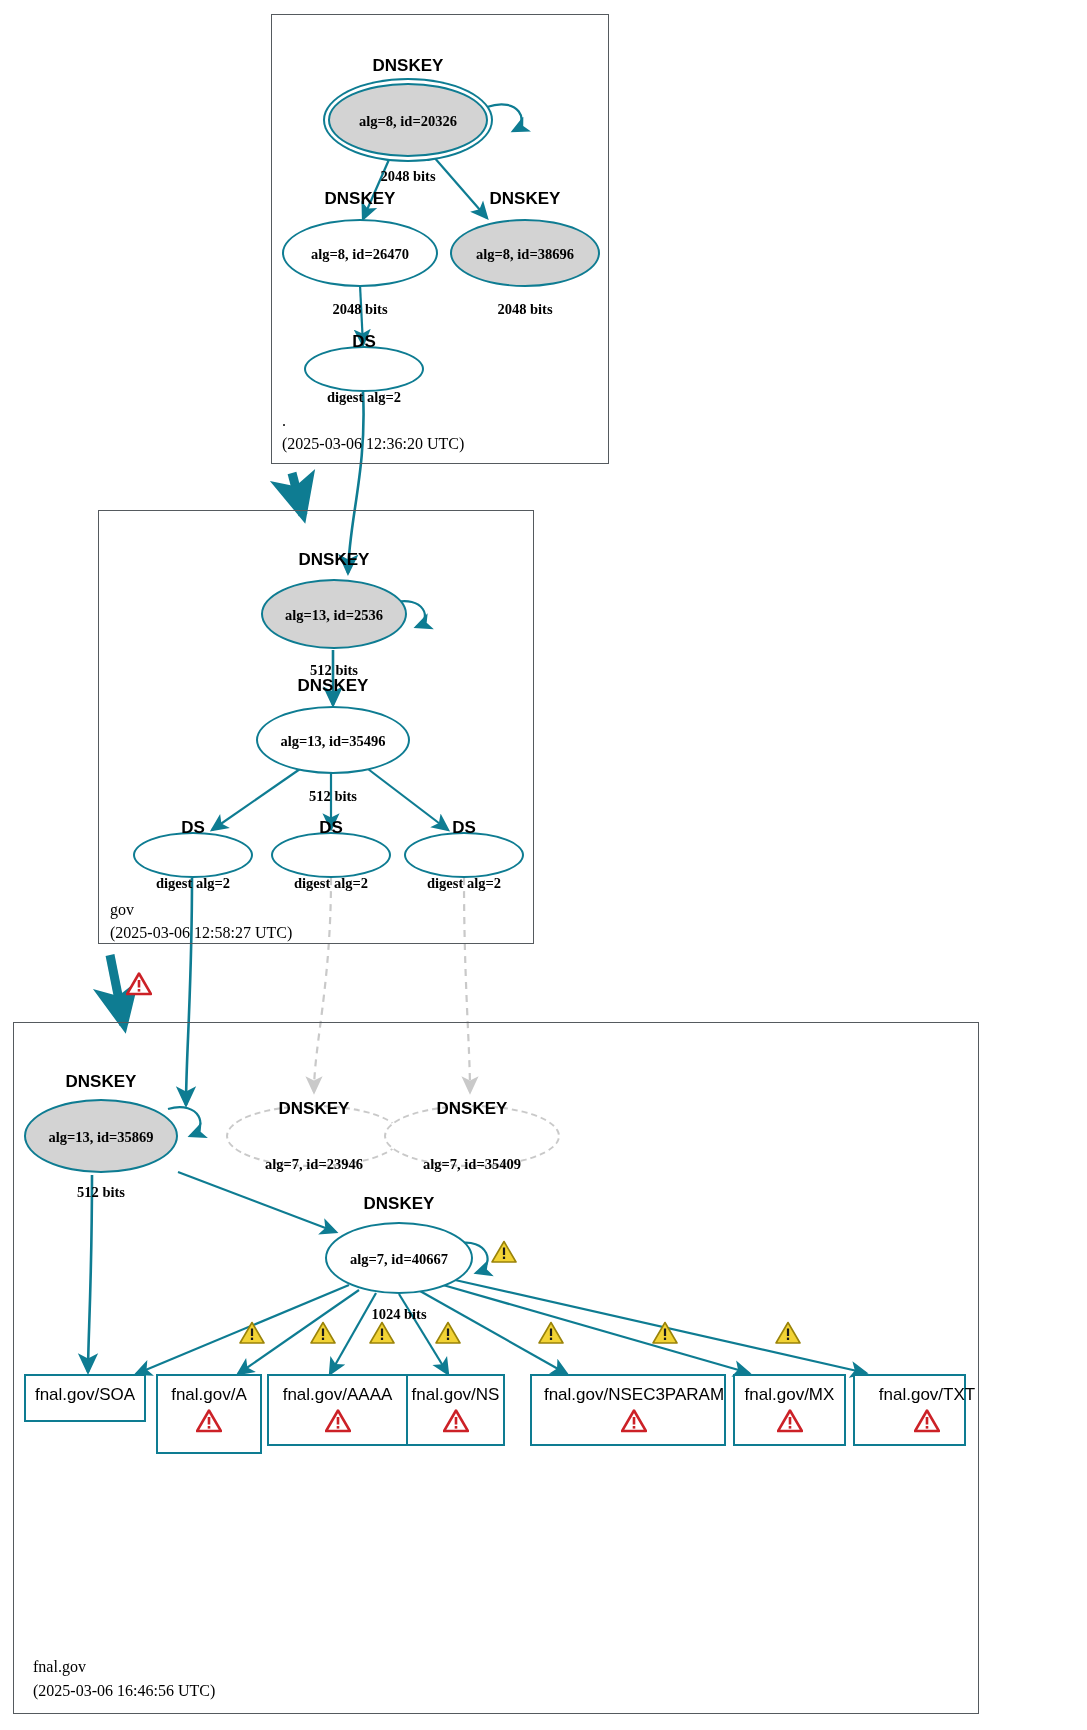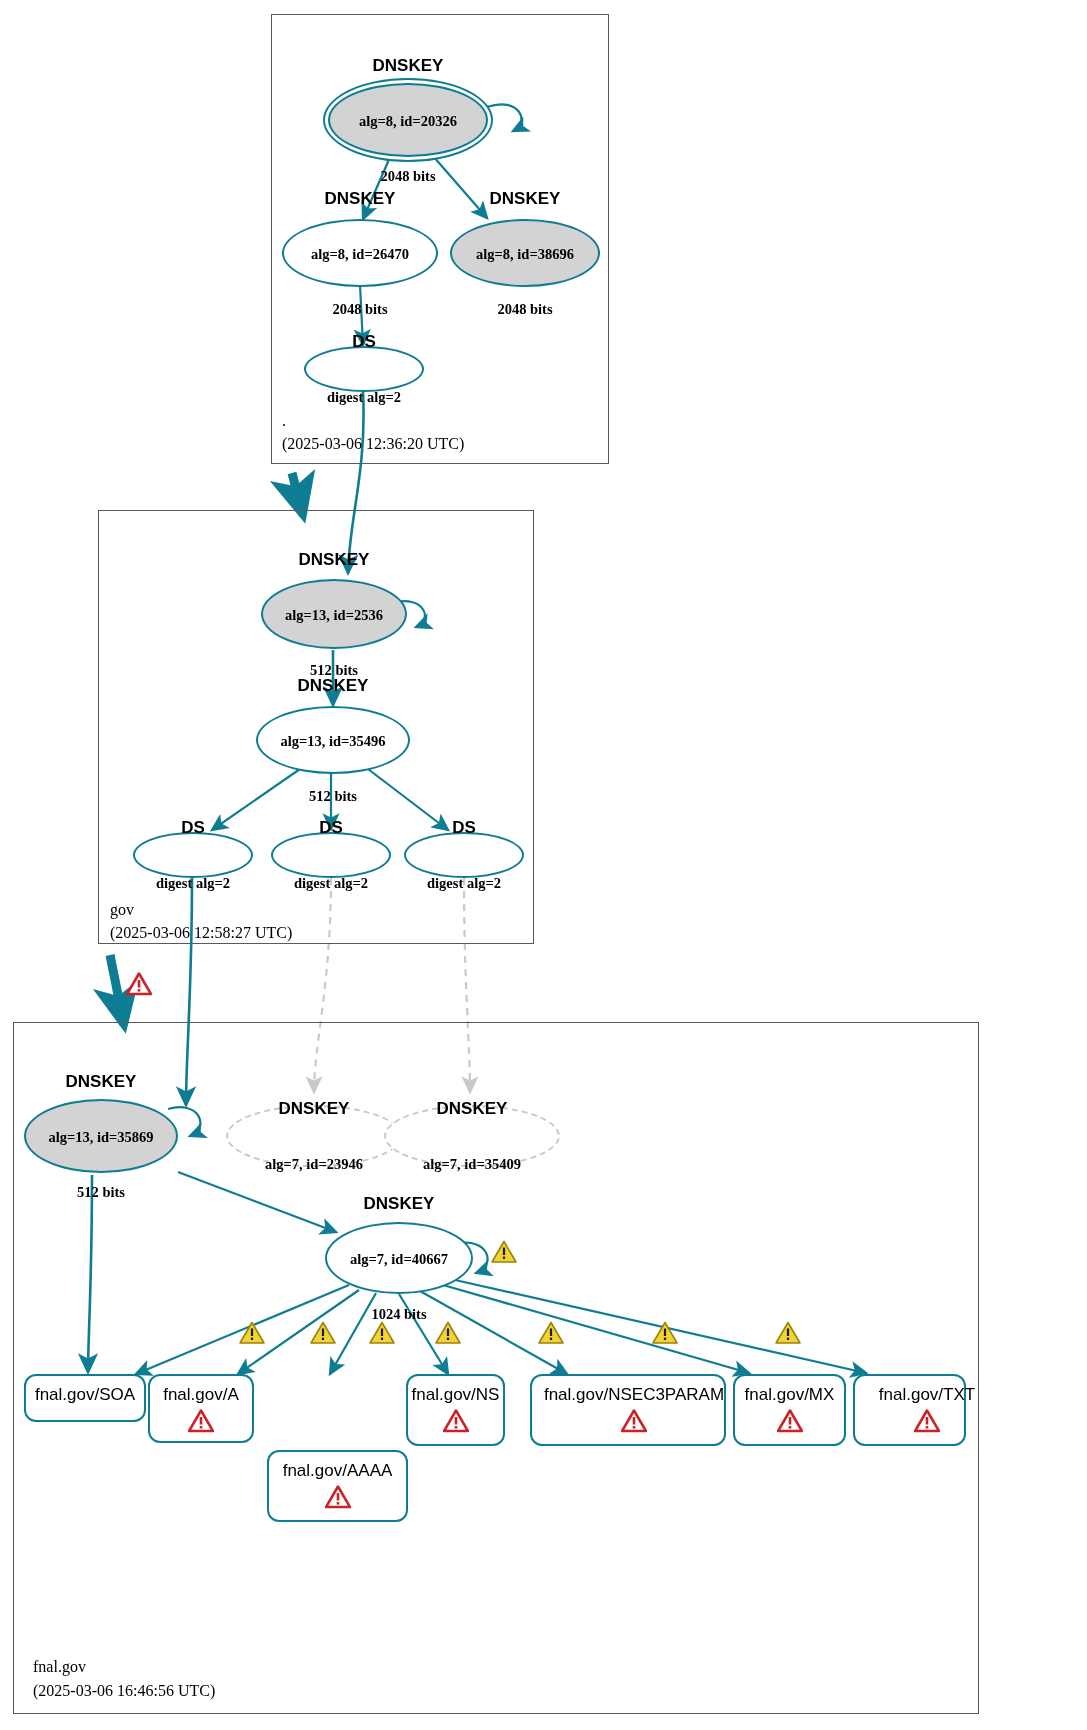--- a/index.html
+++ b/index.html
@@ -19,21 +19,21 @@
   .node{position:absolute;display:flex;align-items:center;justify-content:center;box-sizing:border-box;font-weight:bold;}
   .ell{border-radius:50%;border:2px solid #0e7c92;background:#ffffff;}
   .ell.filled{background:#d3d3d3;}
   .ell.dashed{border:2px dashed #c9c9c9;background:#ffffff;}
   .ell.dbl{box-shadow:0 0 0 3px #ffffff, 0 0 0 5px #0e7c92;}
   .ntext{text-align:center;line-height:1.12;pointer-events:none;}
   .t1{font-family:"Liberation Sans", sans-serif;font-size:17px;color:#000;}
   .t2{font-family:"Liberation Serif", serif;font-size:14.5px;color:#000;margin-top:38px;}
 
   
-  .rrset{position:absolute;border:2px solid #0e7c92;border-radius:12px;background:#fff;
+  .rrset{position:absolute;border:2px solid #0e7c92;border-radius:0;background:#fff;
          display:flex;flex-direction:column;align-items:center;justify-content:flex-start;
          padding-top:9px;box-sizing:border-box;}
   .rrset .lab{font-family:"Liberation Sans", sans-serif;font-size:17px;color:#000;white-space:nowrap;}
 
   
   .warn{position:absolute;width:26px;height:24px;}
   .err{width:26px;height:24px;margin-top:4px;}
 </style>
 </head>
 <body>
@@ -279,30 +279,30 @@
         <path d="M13,1.5 L25,22 L1,22 Z" fill="#f2d335" stroke="#9a8309" stroke-width="1.6" stroke-linejoin="round"></path>
         <rect x="11.9" y="7.5" width="2.2" height="7.5" fill="#1a1a1a"></rect>
         <rect x="11.9" y="16.6" width="2.2" height="2.4" fill="#1a1a1a"></rect>
       </svg>
   </div>
 
   <div class="rrset" style="left:24px;top:1374px;width:122px;height:48px;">
     <div class="lab">fnal.gov/SOA</div>
   </div>
 
-  <div class="rrset" style="left:148px;top:1374px;width:106px;height:69px;">
+  <div class="rrset" style="left:156px;top:1374px;width:106px;height:80px;">
     <div class="lab">fnal.gov/A</div>
     <svg class="err" viewBox="0 0 26 24">
         <path d="M13,1.5 L25,22 L1,22 Z" fill="#ffffff" stroke="#cc2127" stroke-width="2.6" stroke-linejoin="round"></path>
         <rect x="11.7" y="8" width="2.6" height="7.5" fill="#cc2127"></rect>
         <rect x="11.7" y="17" width="2.6" height="2.6" fill="#cc2127"></rect>
       </svg>
   </div>
 
-  <div class="rrset" style="left:267px;top:1450px;width:141px;height:72px;">
+  <div class="rrset" style="left:267px;top:1374px;width:141px;height:72px;">
     <div class="lab">fnal.gov/AAAA</div>
     <svg class="err" viewBox="0 0 26 24">
         <path d="M13,1.5 L25,22 L1,22 Z" fill="#ffffff" stroke="#cc2127" stroke-width="2.6" stroke-linejoin="round"></path>
         <rect x="11.7" y="8" width="2.6" height="7.5" fill="#cc2127"></rect>
         <rect x="11.7" y="17" width="2.6" height="2.6" fill="#cc2127"></rect>
       </svg>
   </div>
 
   <div class="rrset" style="left:406px;top:1374px;width:99px;height:72px;">
     <div class="lab">fnal.gov/NS</div>

